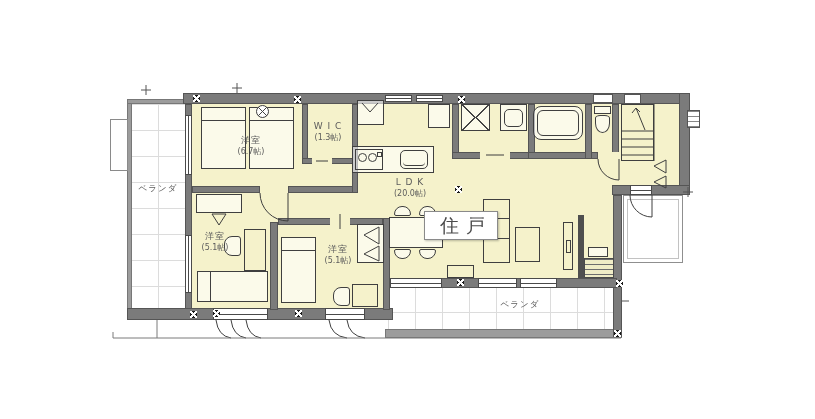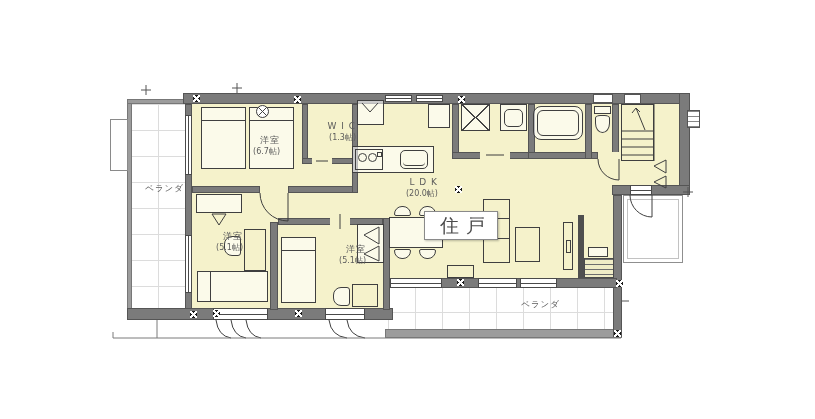--- a/index.html
+++ b/index.html
@@ -21,21 +21,21 @@
         background-position:center;background-repeat:no-repeat;}
   .gap{position:absolute;background:#f5f2cb;}
   .fx{position:absolute;border:1px solid #3f3f3f;background:rgba(255,255,255,.6);box-sizing:border-box;}
   .fxo{position:absolute;border:1px solid #3f3f3f;background:transparent;box-sizing:border-box;}
   .diag{background-image:
     linear-gradient(to top right,transparent calc(50% - .7px),#444 calc(50% - .7px),#444 calc(50% + .7px),transparent calc(50% + .7px)),
     linear-gradient(to bottom right,transparent calc(50% - .7px),#444 calc(50% - .7px),#444 calc(50% + .7px),transparent calc(50% + .7px));}
   .xm{position:absolute;width:7px;height:7px;background:#1b1b1b;
       background-image:linear-gradient(45deg,transparent 42%,#fff 42%,#fff 58%,transparent 58%),
                        linear-gradient(-45deg,transparent 42%,#fff 42%,#fff 58%,transparent 58%);}
-  .lbl{position:absolute;font-size:9px;line-height:11px;color:#5c5c5c;text-align:right;
+  .lbl{position:absolute;font-size:9px;line-height:11px;color:#5c5c5c;text-align:center;
        letter-spacing:1px;white-space:nowrap;}
   .lbl small{font-size:8px;letter-spacing:0;}
   .stripes{position:absolute;box-sizing:border-box;border:1px solid #4a4a4a;
       background:repeating-linear-gradient(to bottom,#6d6d6d 0 1px,#efecc6 1px 5px);}
   .lines-h{background:repeating-linear-gradient(to bottom,#888 0 1px,#fff 1px 5px);}
   .unitbox{position:absolute;background:#fff;border:1px solid #8a8a8a;box-shadow:1px 1px 2px rgba(0,0,0,.25);
        display:flex;align-items:center;justify-content:center;font-size:19px;letter-spacing:7px;
        color:#4c4c4c;padding-left:10px;box-sizing:border-box;}
   svg.overlay{position:absolute;left:0;top:0;pointer-events:none;}
   .sofa{background-image:linear-gradient(#444,#444),linear-gradient(#444,#444);

